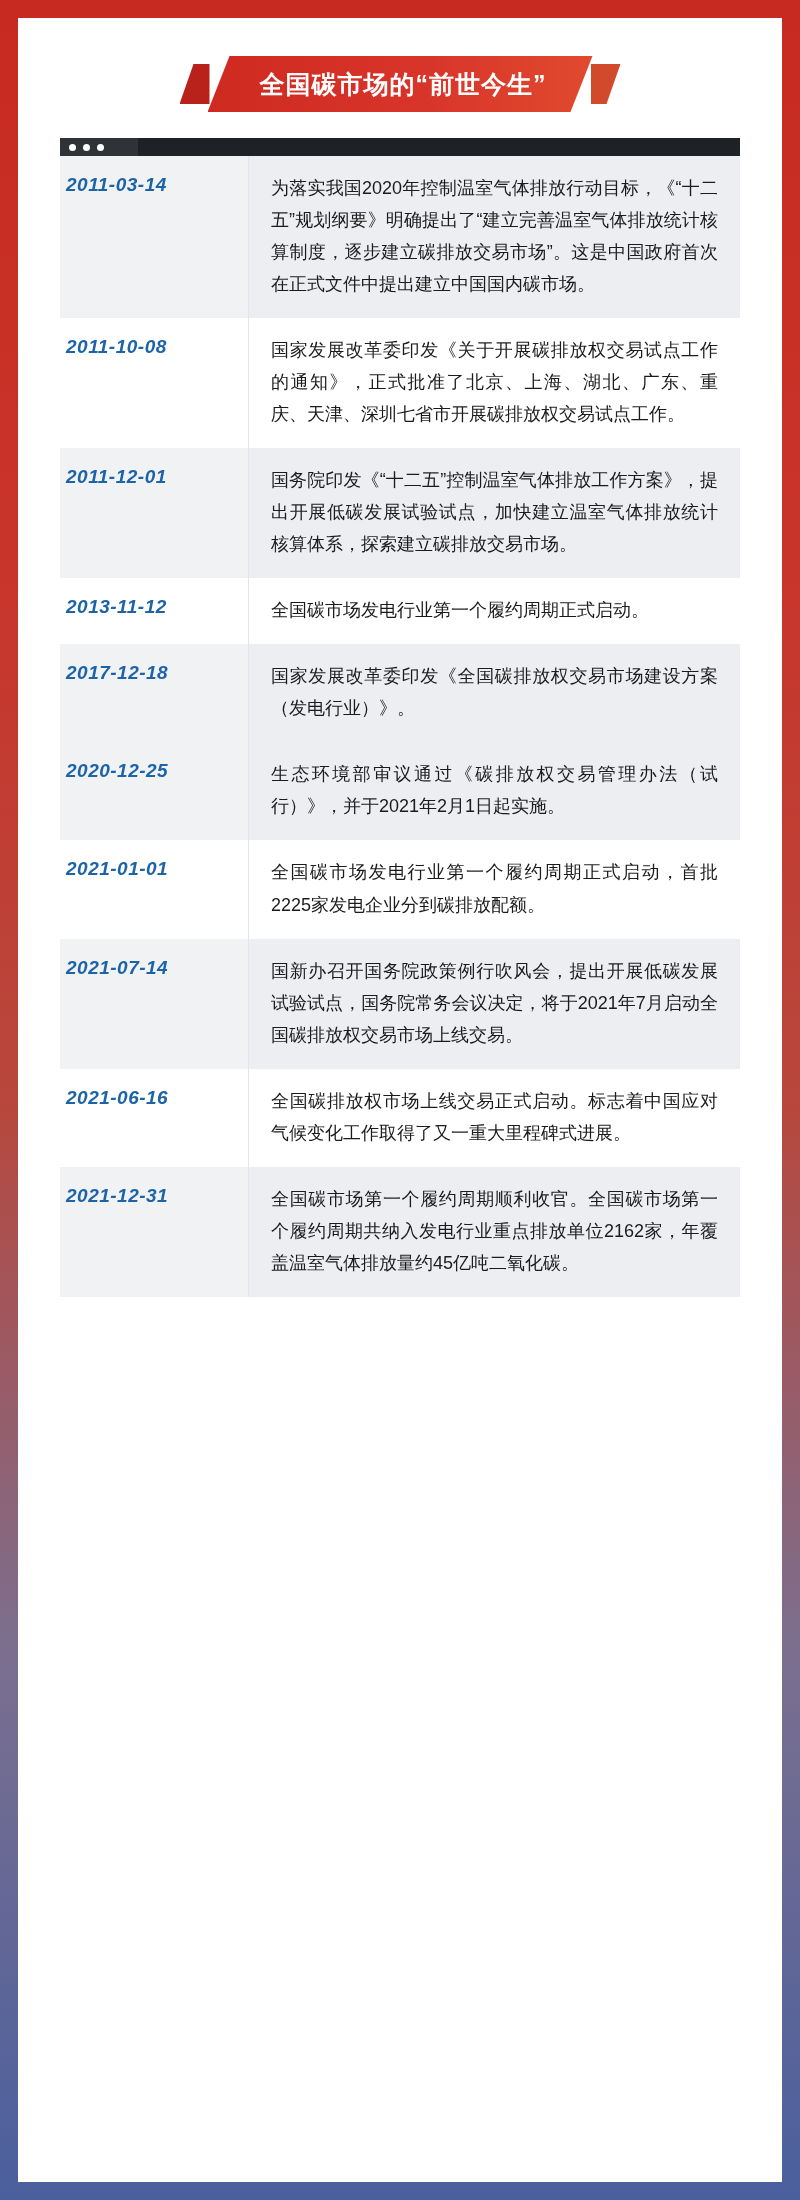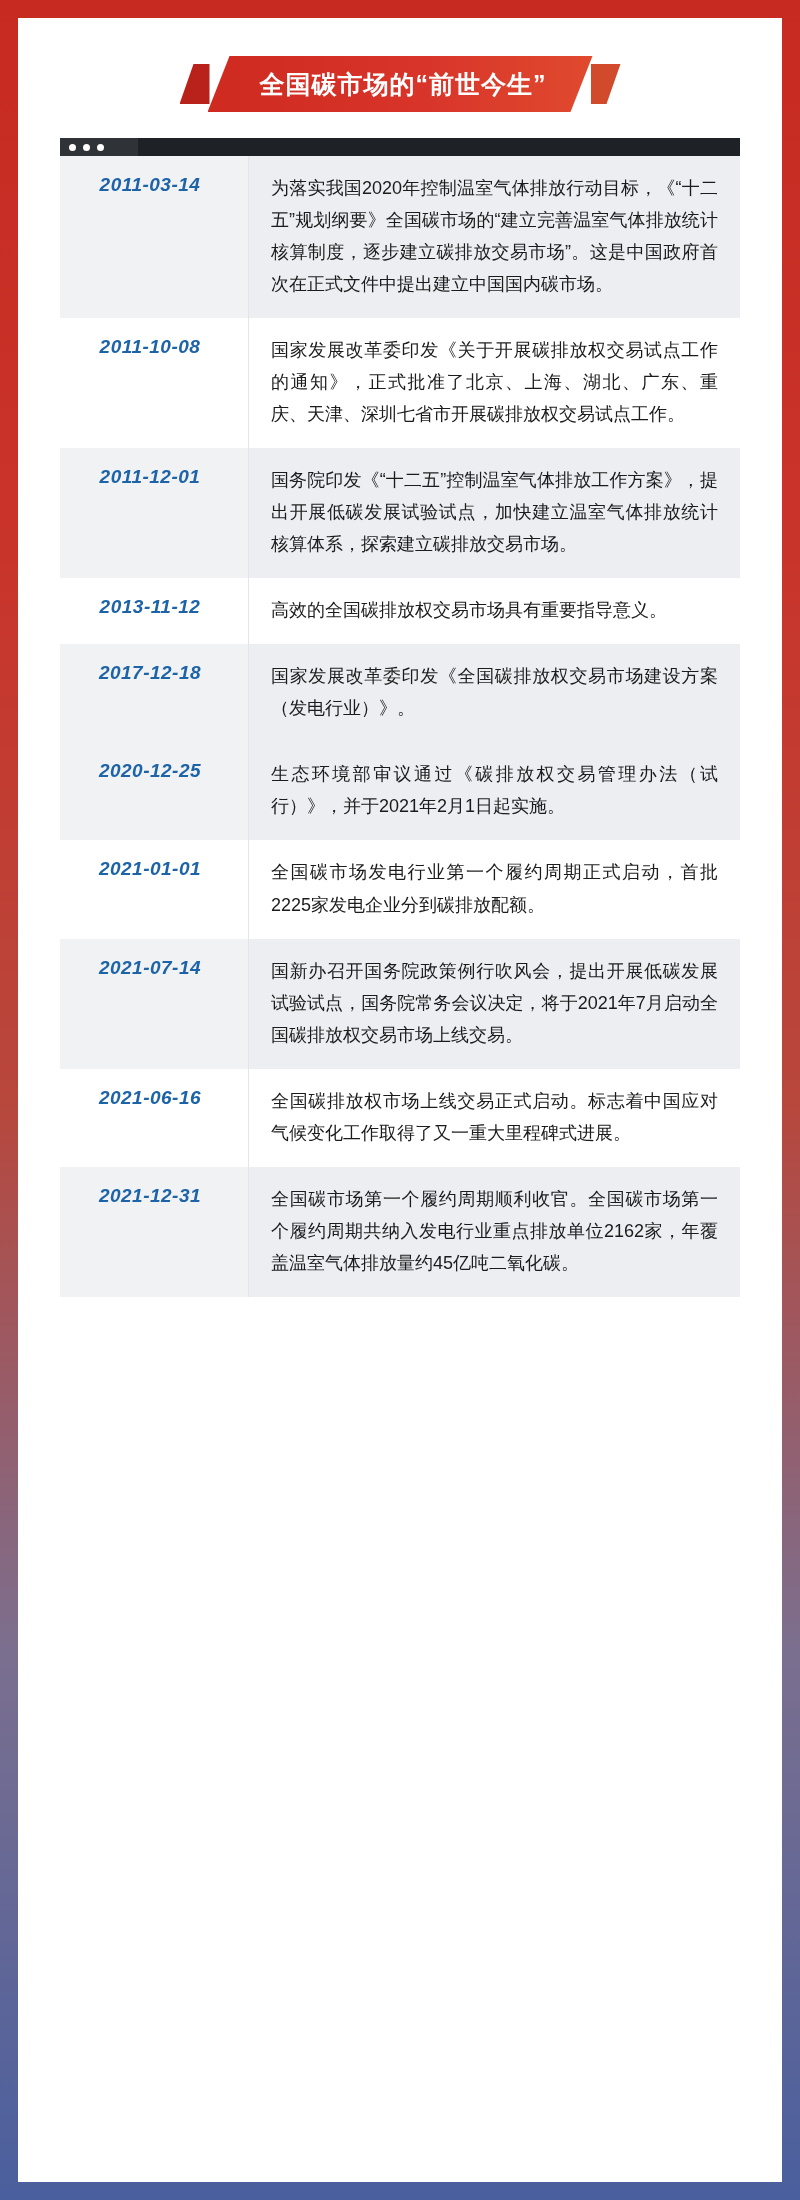--- a/index.html
+++ b/index.html
@@ -113,21 +113,21 @@
   .row {
     display: flex;
     align-items: stretch;
     min-height: 64px;
   }
   .row .date-cell {
     width: 188px;
     flex: 0 0 188px;
     box-sizing: border-box;
     padding: 18px 14px 7px 6px;
-    text-align: center;
+    text-align: left;
     background: #ffffff;
   }
   .row.alt .date-cell {
     background: #f1f2f4;
   }
   .date-text {
     color: #1d63a8;
     font-size: 19px;
     font-weight: bold;
     font-style: italic;
@@ -176,21 +176,21 @@
       <div class="dotsbar-rest"></div>
     </div>
 
     <div class="timeline">
 
       <div class="row alt">
         <div class="date-cell">
           <span class="date-text">2011-03-14</span>
         </div>
         <div class="desc-cell">
-          <div class="desc-text">为落实我国2020年控制温室气体排放行动目标，《“十二五”规划纲要》全国碳市场的“建立完善温室气体排放统计核算制度，逐步建立碳排放交易市场”。这是中国政府首次在正式文件中提出建立中国国内碳市场。</div>
+          <div class="desc-text">为落实我国2020年控制温室气体排放行动目标，《“十二五”规划纲要》明确提出了“建立完善温室气体排放统计核算制度，逐步建立碳排放交易市场”。这是中国政府首次在正式文件中提出建立中国国内碳市场。</div>
         </div>
       </div>
 
       <div class="row">
         <div class="date-cell">
           <span class="date-text">2011-10-08</span>
         </div>
         <div class="desc-cell">
           <div class="desc-text">国家发展改革委印发《关于开展碳排放权交易试点工作的通知》，正式批准了北京、上海、湖北、广东、重庆、天津、深圳七省市开展碳排放权交易试点工作。</div>
         </div>
@@ -203,21 +203,21 @@
         <div class="desc-cell">
           <div class="desc-text">国务院印发《“十二五”控制温室气体排放工作方案》，提出开展低碳发展试验试点，加快建立温室气体排放统计核算体系，探索建立碳排放交易市场。</div>
         </div>
       </div>
 
       <div class="row">
         <div class="date-cell">
           <span class="date-text">2013-11-12</span>
         </div>
         <div class="desc-cell">
-          <div class="desc-text">高效的全国碳排放权交易市场具有重要指导意义。</div>
+          <div class="desc-text">全国碳市场发电行业第一个履约周期正式启动。</div>
         </div>
       </div>
 
       <div class="row alt">
         <div class="date-cell">
           <span class="date-text">2017-12-18</span>
         </div>
         <div class="desc-cell">
           <div class="desc-text">国家发展改革委印发《全国碳排放权交易市场建设方案（发电行业）》。</div>
         </div>

